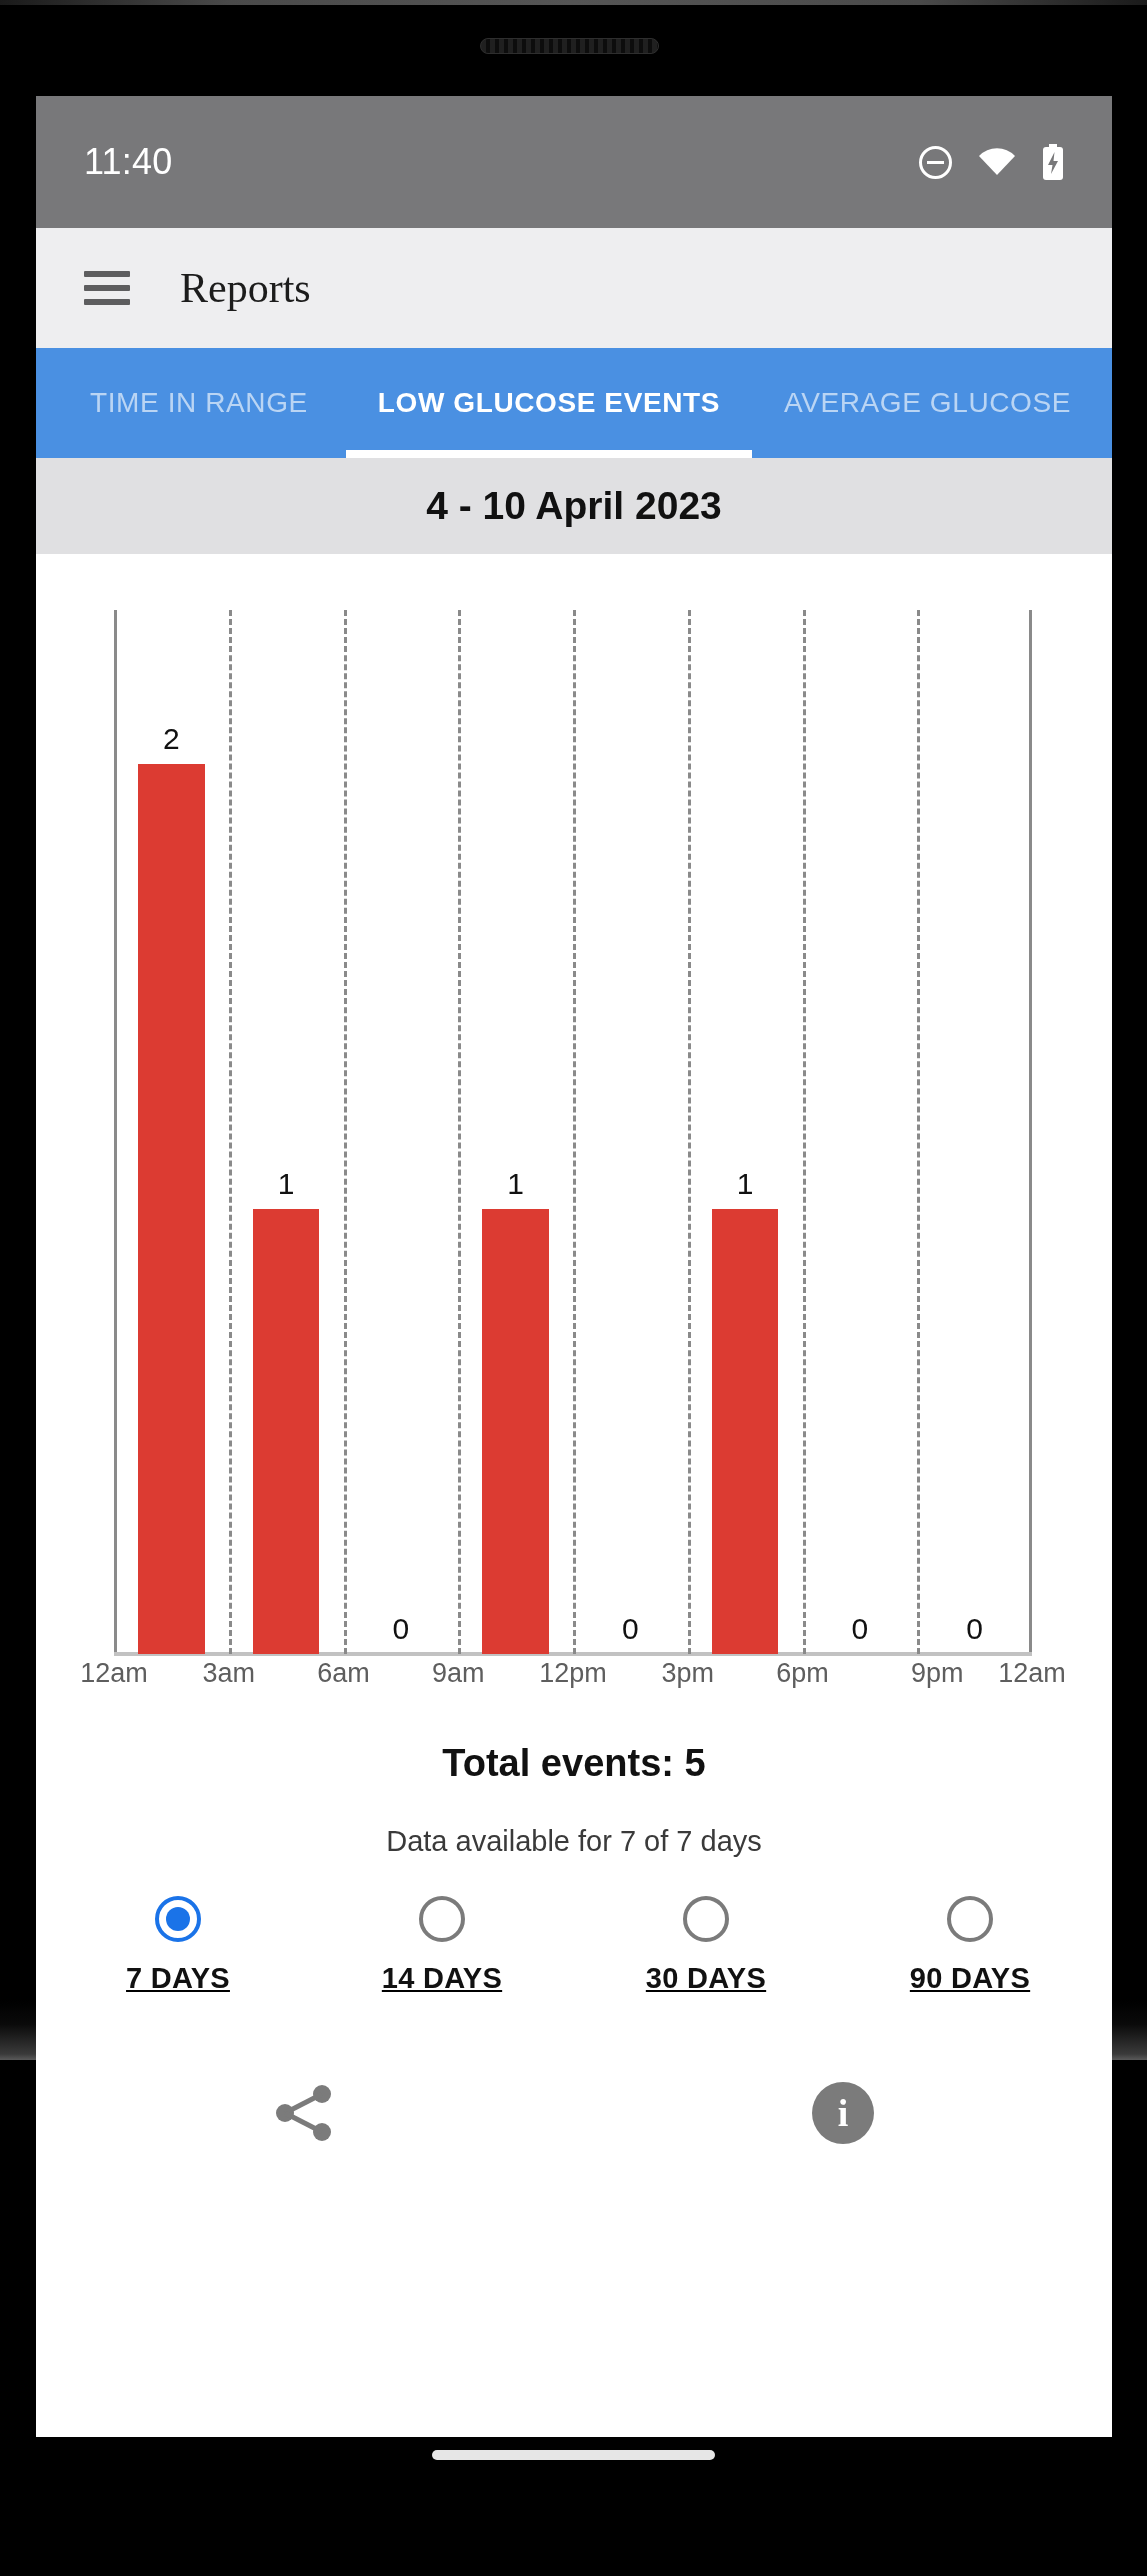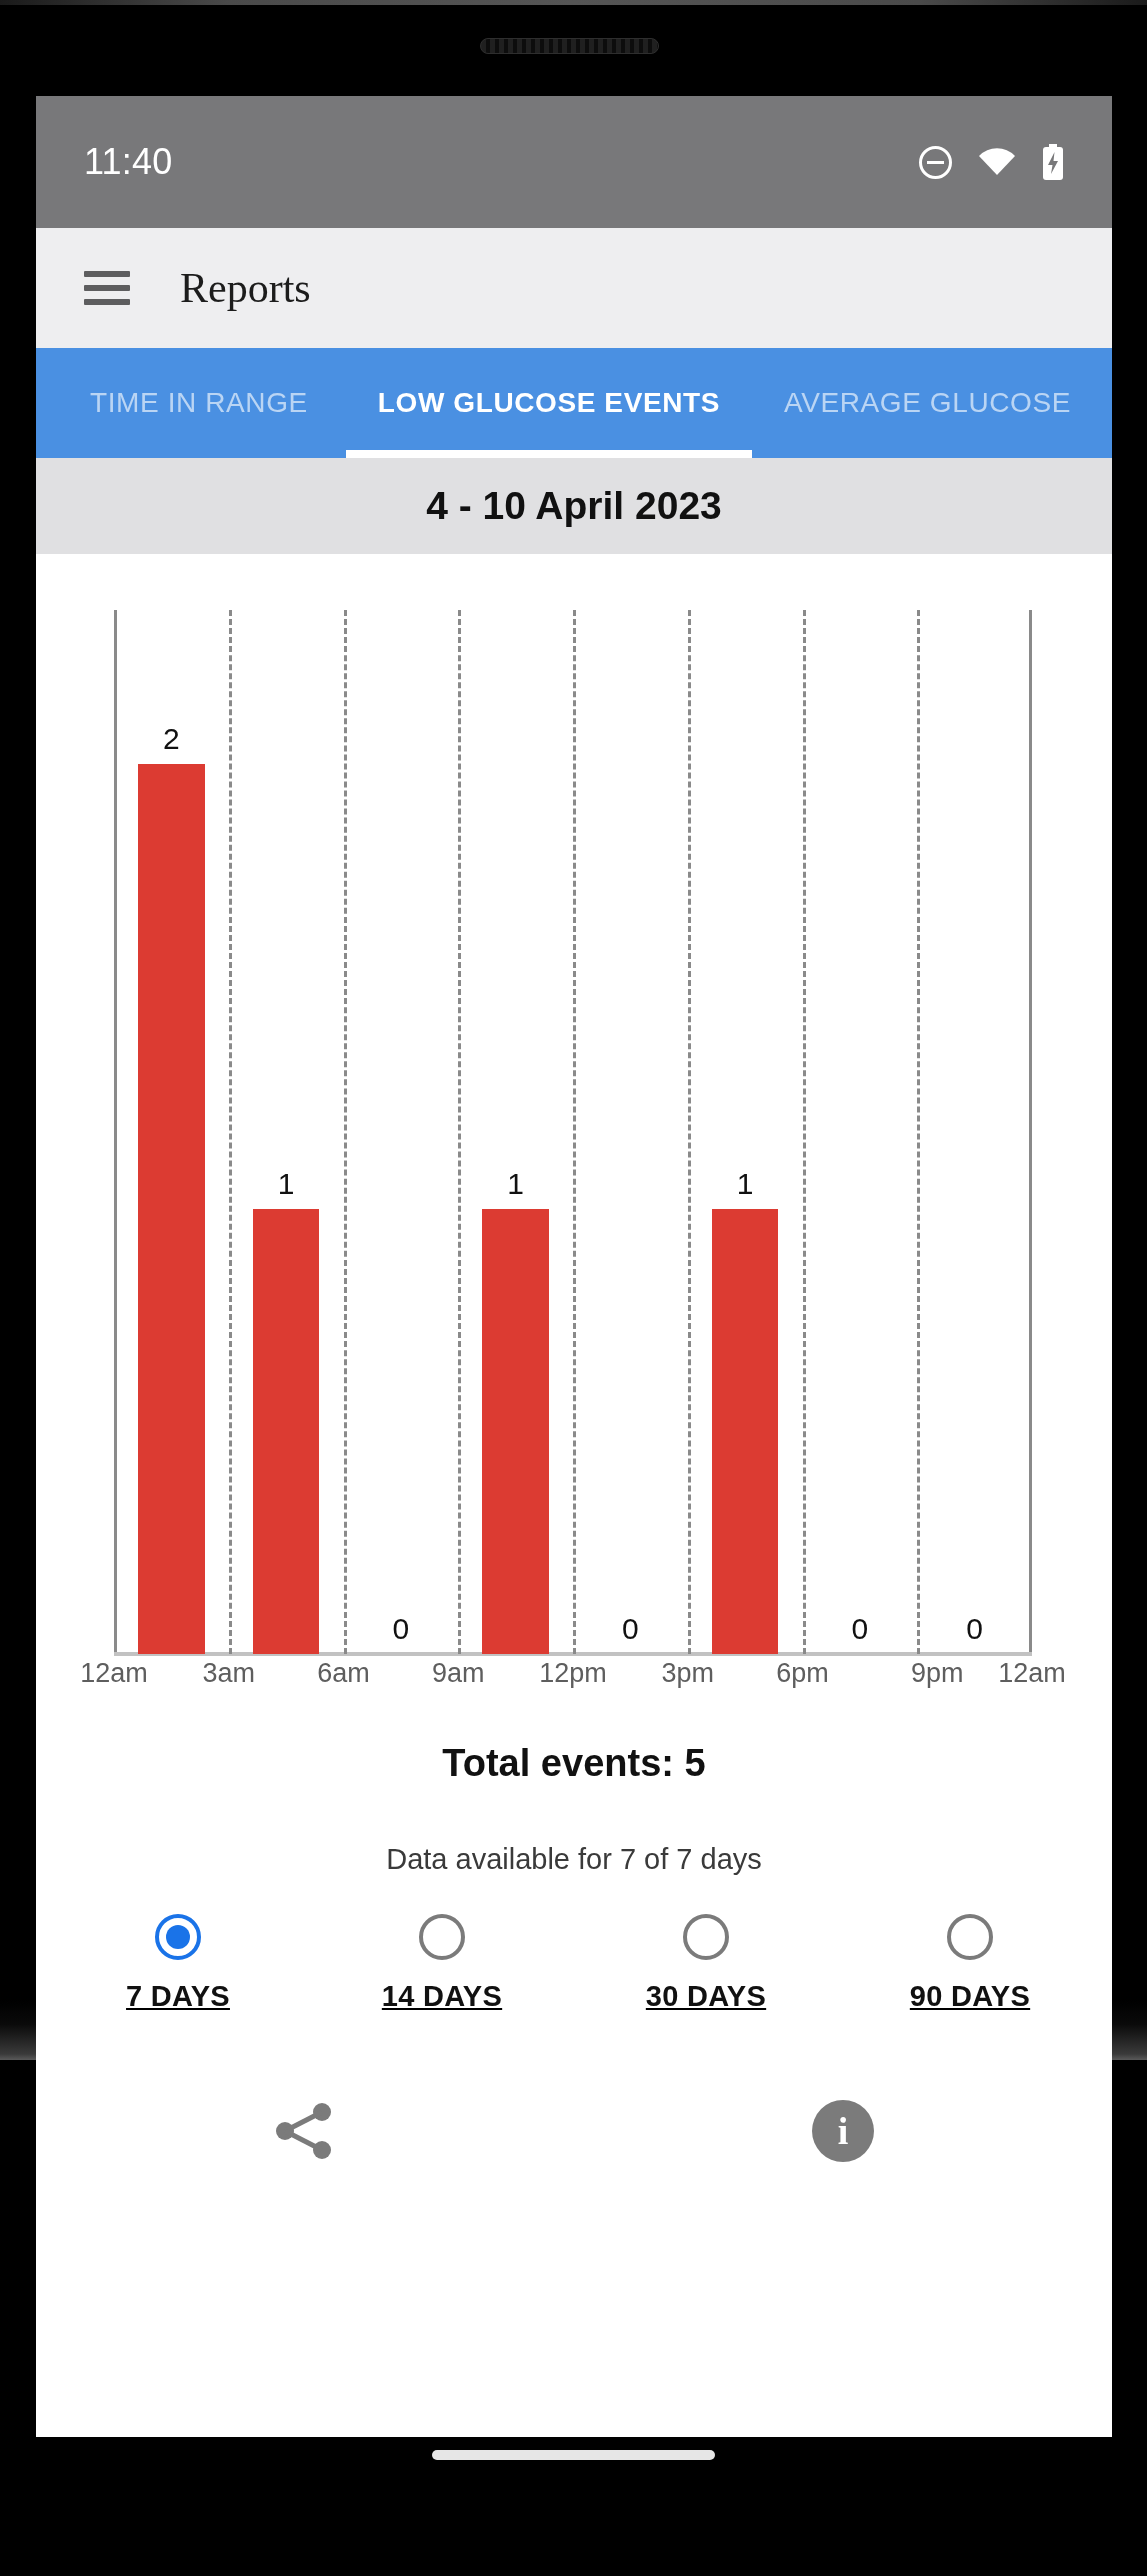--- a/index.html
+++ b/index.html
@@ -121,21 +121,21 @@
     position:absolute; top:0; font-size:27px; color:#5e5e5e;
     transform:translateX(-50%); white-space:nowrap;
   }
 
   
   #total-events{
     text-align:center; font-size:38px; font-weight:700; color:#111;
     margin-top:40px;
   }
   #data-available{
-    text-align:center; font-size:29px; color:#3a3a3a; margin-top:58px;
+    text-align:center; font-size:29px; color:#3a3a3a; margin-top:40px;
   }
 
   
   #range-row{
     display:flex; margin-top:38px; padding:0 10px;text-decoration:underline;
   }
   .range-opt{
     flex:1; display:flex; flex-direction:column; align-items:center; gap:20px; cursor:pointer;
   }
   .radio{

